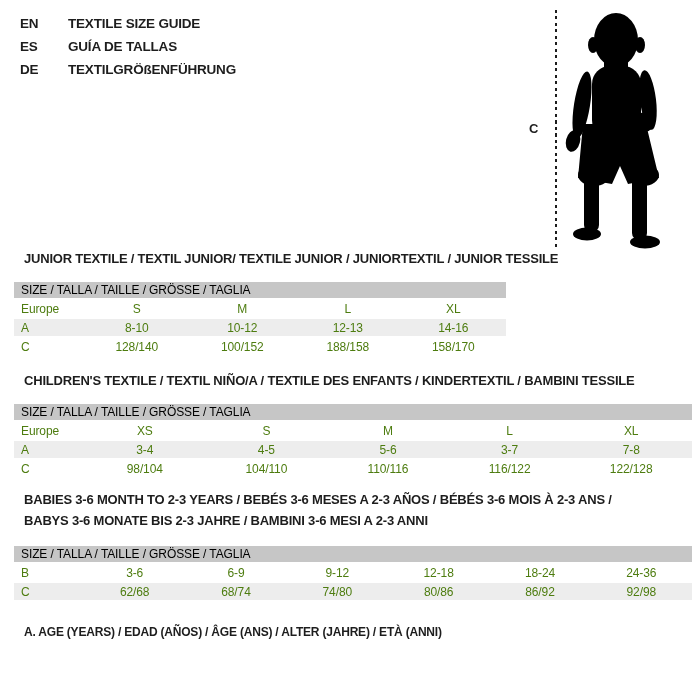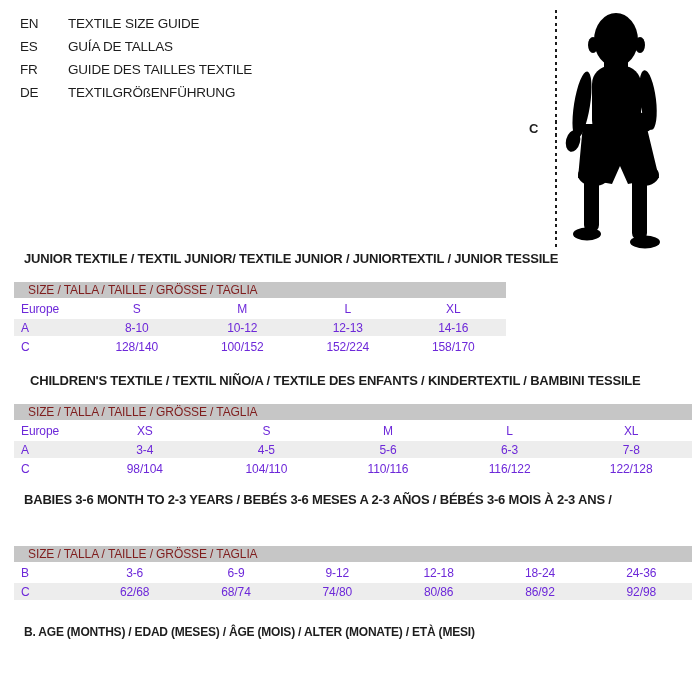--- a/index.html
+++ b/index.html
@@ -1,69 +1,66 @@
 <!DOCTYPE html>
 <html><head>
 <meta charset="utf-8">
 <style>
   html,body{margin:0;padding:0;background:#fff;}
   .canvas{position:relative;width:700px;height:700px;background:#ffffff;
           font-family:"Liberation Sans",sans-serif;color:#1d1d1d;overflow:hidden;}
 
   
-  .langs{position:absolute;left:20px;top:12px;font-weight:normal;font-size:13.5px;
+  .langs{position:absolute;left:20px;top:12px;font-weight:bold;font-size:13.5px;
          line-height:23px;letter-spacing:-0.2px;}
   .lang-code{display:inline-block;width:48px;}
 
   
   .hline{position:absolute;left:555px;top:10px;width:2px;height:238px;
          background:repeating-linear-gradient(to bottom,#1d1d1d 0 3px,transparent 3px 6.5px);}
   .hlabel{position:absolute;left:529px;top:121px;font-weight:bold;font-size:13px;}
   .baby{position:absolute;left:560px;top:8px;width:108px;height:242px;}
   .baby *{fill:#000;}
 
   
   .heading{position:absolute;left:24px;font-weight:bold;font-size:13px;
            letter-spacing:-0.2px;line-height:21px;white-space:nowrap;}
   .h-junior{top:248px;}
-  .h-children{top:370px;margin-left:6px;}
+  .h-children{top:370px;}
   .h-babies{top:489px;}
 
   
   .tbl{position:absolute;left:14px;}
   .t1{top:282px;width:492px;}
   .t2{top:404px;width:678px;}
   .t3{top:546px;width:678px;}
-  .tbl-head{background:#c6c6c6;height:16px;line-height:16px;padding-left:14px;
-            font-size:12px;color:#7f1d1d;margin-bottom:2px;letter-spacing:-0.1px;}
+  .tbl-head{background:#c6c6c6;height:16px;line-height:16px;padding-left:7px;
+            font-size:12px;color:#000000;margin-bottom:2px;letter-spacing:-0.1px;}
   table{width:100%;border-collapse:collapse;table-layout:fixed;}
-  td{height:17px;border-bottom:2px solid #fff;font-size:12px;color:#6d28d9;
+  td{height:17px;border-bottom:2px solid #fff;font-size:12px;color:#4d7c0f;
      text-align:center;padding:0;letter-spacing:-0.1px;}
   td.lbl{text-align:left;padding-left:7px;}
   col.c-lbl{width:70px;}
   tr:nth-child(2) td{background:#ededed;}
 
   
   .notes{position:absolute;left:24px;top:621px;font-weight:bold;font-size:12px;
          line-height:22px;letter-spacing:-0.2px;}
 </style>
 </head>
 <body>
 
 <div class="canvas">
 
   <div class="langs">
     <div>
       <span class="lang-code">EN</span><span>TEXTILE SIZE GUIDE</span>
     </div>
     <div>
       <span class="lang-code">ES</span><span>GUÍA DE TALLAS</span>
-    </div>
-    <div>
-      <span class="lang-code">FR</span><span>GUIDE DES TAILLES TEXTILE</span>
     </div>
     <div>
       <span class="lang-code">DE</span><span>TEXTILGRÖßENFÜHRUNG</span>
     </div>
   </div>
 
   <div class="hline"></div>
   <div class="hlabel">C</div>
   <svg class="baby" viewBox="0 0 108 242" xmlns="http://www.w3.org/2000/svg">
     <ellipse cx="56" cy="32" rx="22" ry="27"></ellipse>
@@ -107,21 +104,21 @@
         <td class="lbl">A</td>
         <td>8-10</td>
         <td>10-12</td>
         <td>12-13</td>
         <td>14-16</td>
       </tr>
       <tr>
         <td class="lbl">C</td>
         <td>128/140</td>
         <td>100/152</td>
-        <td>152/224</td>
+        <td>188/158</td>
         <td>158/170</td>
       </tr>
     </tbody>
       </table>
   </div>
 
   <div class="heading h-children">CHILDREN'S TEXTILE / TEXTIL NIÑO/A / TEXTILE DES ENFANTS / KINDERTEXTIL / BAMBINI TESSILE</div>
   <div class="tbl t2">
     <div class="tbl-head">SIZE / TALLA / TAILLE / GRÖSSE / TAGLIA</div>
     <table>
@@ -140,37 +137,38 @@
         <td>S</td>
         <td>M</td>
         <td>L</td>
         <td>XL</td>
       </tr>
       <tr>
         <td class="lbl">A</td>
         <td>3-4</td>
         <td>4-5</td>
         <td>5-6</td>
-        <td>6-3</td>
+        <td>3-7</td>
         <td>7-8</td>
       </tr>
       <tr>
         <td class="lbl">C</td>
         <td>98/104</td>
         <td>104/110</td>
         <td>110/116</td>
         <td>116/122</td>
         <td>122/128</td>
       </tr>
     </tbody>
       </table>
   </div>
 
   <div class="heading h-babies">
     <div>BABIES 3-6 MONTH TO 2-3 YEARS / BEBÉS 3-6 MESES A 2-3 AÑOS / BÉBÉS 3-6 MOIS À 2-3 ANS /</div>
+    <div>BABYS 3-6 MONATE BIS 2-3 JAHRE / BAMBINI 3-6 MESI A 2-3 ANNI</div>
   </div>
   <div class="tbl t3">
     <div class="tbl-head">SIZE / TALLA / TAILLE / GRÖSSE / TAGLIA</div>
     <table>
       <colgroup>
           <col class="c-lbl">
           <col>
           <col>
           <col>
           <col>
@@ -194,16 +192,16 @@
         <td>74/80</td>
         <td>80/86</td>
         <td>86/92</td>
         <td>92/98</td>
       </tr>
     </tbody>
       </table>
   </div>
 
   <div class="notes">
-    <div>B. AGE (MONTHS) / EDAD (MESES) / ÂGE (MOIS) / ALTER (MONATE) / ETÀ (MESI)</div>
+    <div>A. AGE (YEARS) / EDAD (AÑOS) / ÂGE (ANS) / ALTER (JAHRE) / ETÀ (ANNI)</div>
   </div>
 
 </div>
 
 </body></html>

